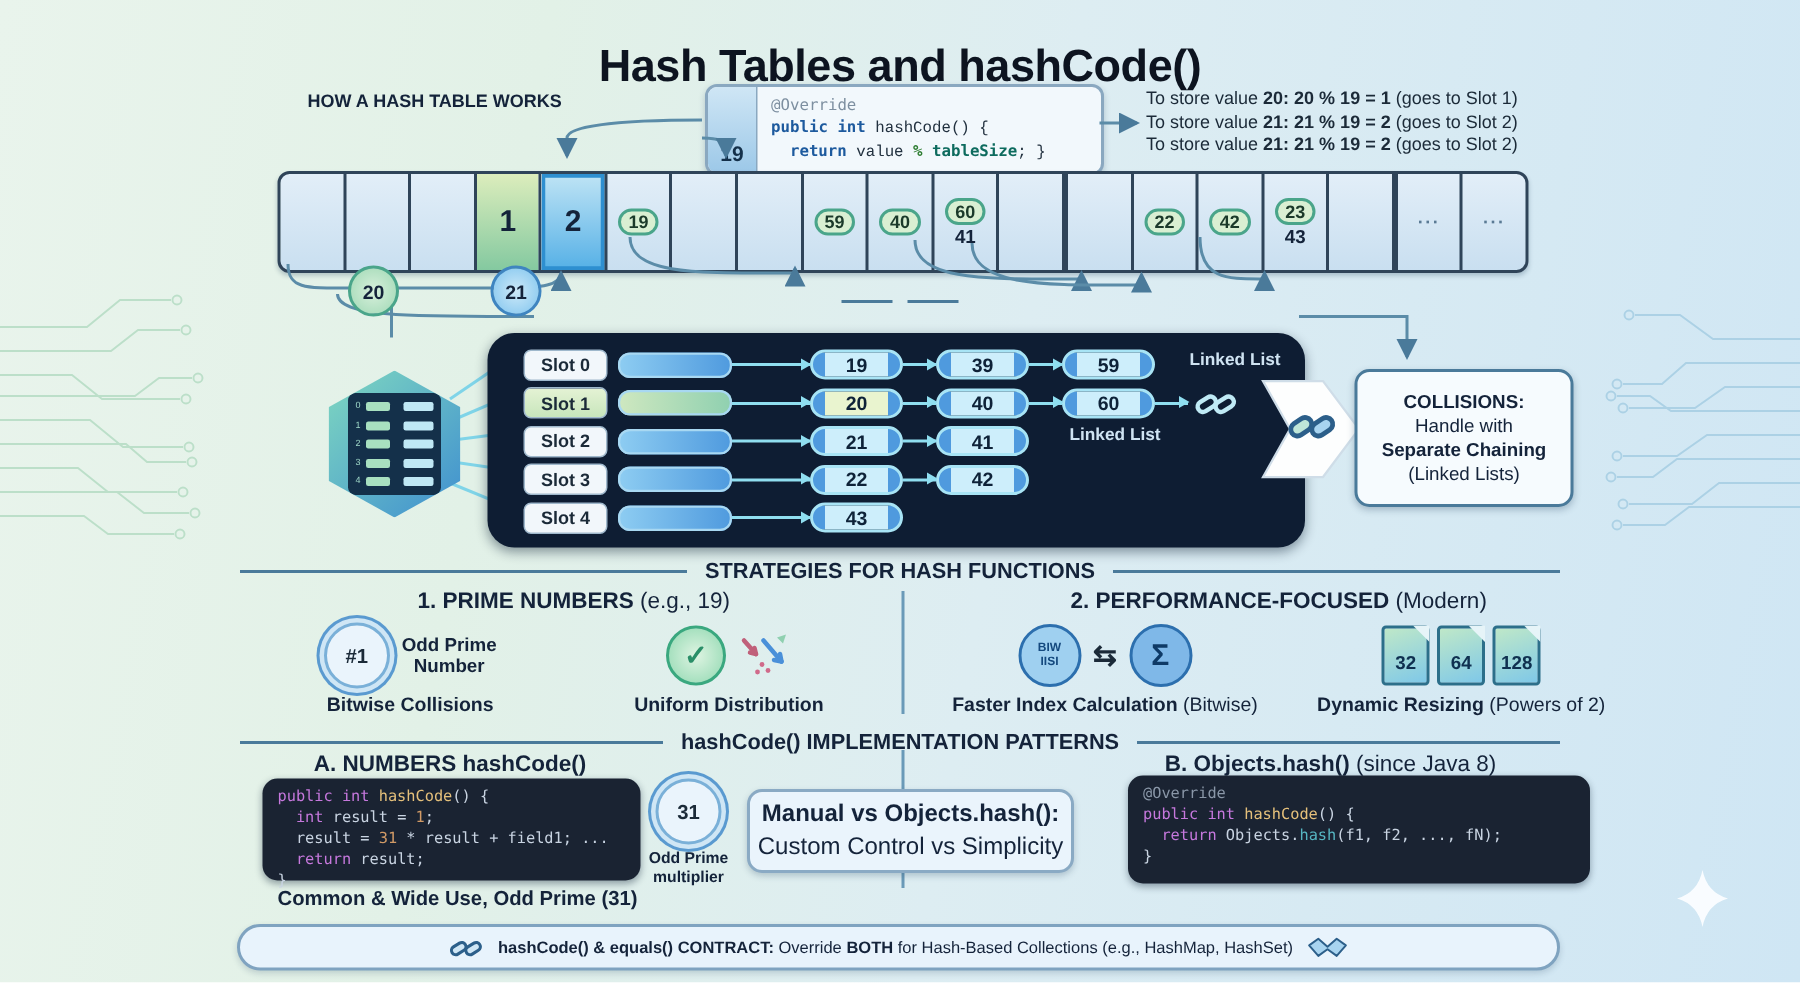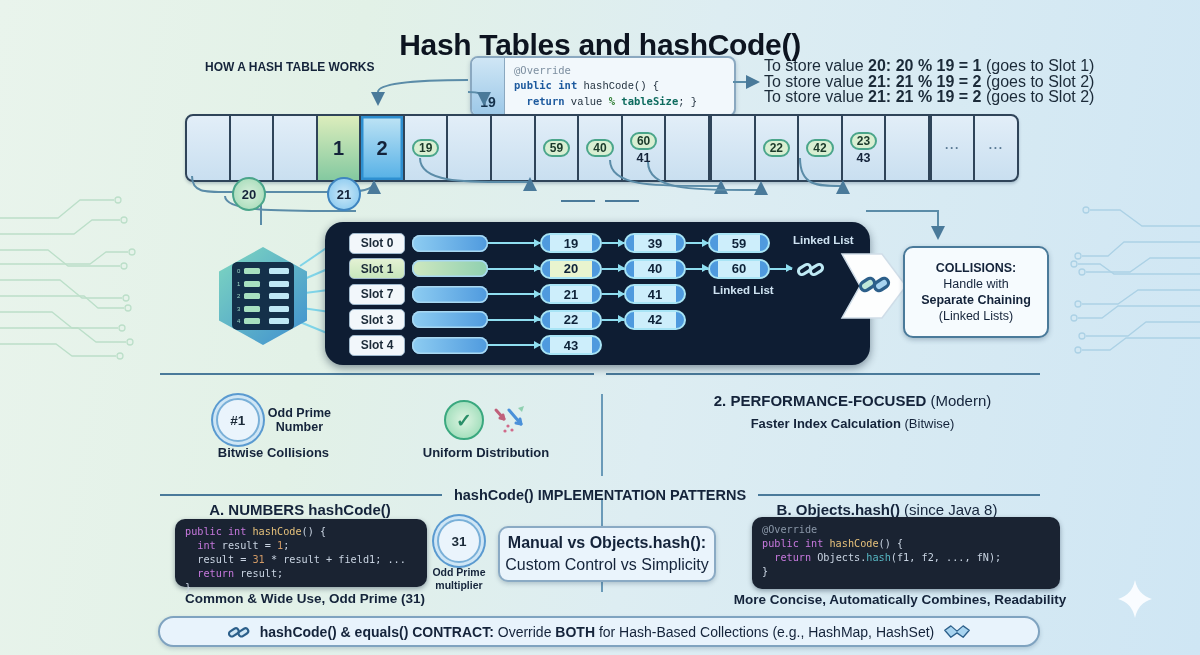--- a/index.html
+++ b/index.html
@@ -33,21 +33,21 @@
   .code-dark{background:#1a2332;border-radius:10px;padding:6px 10px;font-family:"DejaVu Sans Mono",monospace;
     font-size:10.2px;line-height:1.38;white-space:pre;box-shadow:0 2px 5px rgba(20,40,60,.4);}
   .code-dark .tk-pl{color:#c9d4e2;}
   .code-dark .tk-kw{color:#c678dd;}
   .code-dark .tk-fn{color:#e5c07b;}
   .code-dark .tk-num{color:#d19a66;}
   .code-dark .tk-cm{color:#8a97a8;}
   .code-dark .tk-meth{color:#56b6c2;text-align:right;}
 
   
-  .notes{left:764px;top:58px;font-size:16px;line-height:15.5px;color:#1b2a38;}
+  .notes{left:764px;top:58px;font-size:12px;line-height:15.5px;color:#1b2a38;}
   .note b{font-weight:bold;}
 
   
   .hash-array{left:185px;top:114px;width:830px;height:64px;display:flex;border:2.5px solid #2f4459;border-radius:8px;
     background:linear-gradient(#e2eef8,#c9dff0);box-shadow:0 2px 3px rgba(40,70,100,.25);}
   .acell{flex:1;border-right:2px solid #2f4459;display:flex;flex-direction:column;align-items:center;justify-content:center;gap:1px;position:relative;}
   .acell:last-child{border-right:none;}
   .acell.sep{border-left:2px solid #2f4459;}
   .acell.green{background:linear-gradient(#dcedbc,#84c9a0);}
   .acell.blue{background:linear-gradient(#bfe4f5,#55b0e6);box-shadow:inset 0 0 0 2.5px #2e8fd0;}
@@ -123,21 +123,21 @@
   .ptitle{font-size:15px;font-weight:bold;text-align:center;}
   .ptitle .norm{font-weight:normal;}
   .badge-wrap{display:flex;flex-direction:column;align-items:center;gap:3px;}
   .badge-cap{font-size:10.5px;font-weight:bold;text-align:center;line-height:1.2;}
   .compare{background:#eaf4fc;border:2px solid #8aaac4;border-radius:10px;display:flex;flex-direction:column;align-items:center;justify-content:center;
     text-align:center;font-size:16px;line-height:1.35;box-shadow:0 2px 4px rgba(40,70,100,.25);z-index:2;}
   .pcap{font-size:13.5px;font-weight:bold;text-align:center;}
 
   
   .contract{left:158px;top:616px;width:882px;height:31px;background:#e8f3fc;border:2px solid #7fa3c0;border-radius:17px;
-    display:flex;align-items:center;justify-content:center;gap:9px;font-size:14px;box-sizing:border-box;box-shadow:0 2px 4px rgba(40,70,100,.2);}
+    display:flex;align-items:center;justify-content:center;gap:9px;font-size:11px;box-sizing:border-box;box-shadow:0 2px 4px rgba(40,70,100,.2);}
   .contract b{font-weight:bold;}
 </style>
 </head>
 <body>
 
 <div class="stage">
 
   <svg class="layer" width="1200" height="655">
     <g stroke="#b5dcc4" fill="none" stroke-width="1.3" opacity="0.85">
       <path d="M0 218 h58 l22 -18 h34"></path>
@@ -331,21 +331,21 @@
           <div class="snode">60</div>
           <div class="sarrow short"></div>
   <svg class="chain-cy" width="30" height="26" viewBox="0 0 30 26">
     <g fill="none" stroke="#bfeaf5" stroke-width="3">
       <rect x="2" y="10" width="13" height="7" rx="3.5" transform="rotate(-32 8.5 13.5)"></rect>
       <rect x="14" y="10" width="13" height="7" rx="3.5" transform="rotate(-32 20.5 13.5)"></rect>
     </g>
   </svg>
 </div>
         <div class="srow">
-          <div class="chip">Slot 7</div>
+          <div class="chip">Slot 2</div>
           <div class="hbar"></div>
           <div class="sarrow"></div>
           <div class="snode">21</div>
           <div class="sarrow short"></div>
           <div class="snode">41</div>
         </div>
         <div class="srow">
           <div class="chip">Slot 3</div>
           <div class="hbar"></div>
           <div class="sarrow"></div>
@@ -374,25 +374,27 @@
 
   <div class="abs collisions">
     <b>COLLISIONS:</b>
     <span>Handle with</span>
     <b>Separate Chaining</b>
     <span>(Linked Lists)</span>
   </div>
 
   <div class="abs divider" style="top:373px;">
     <span class="dl"></span>
+    <span>STRATEGIES FOR HASH FUNCTIONS</span>
     <span class="dl"></span>
   </div>
   <div class="abs vsep" style="left:601px;top:394px;height:82px;"></div>
 
   <div class="abs scol" style="left:170px;top:392px;width:425px;">
+    <h3><span>1. PRIME NUMBERS</span><span class="norm"> (e.g., 19)</span></h3>
     <div class="items">
       <div class="sitem">
         <div class="irow">
           <div class="ring-badge">#1</div>
           <div class="ilabel">
             <div>Odd Prime</div>
             <div>Number</div>
           </div>
         </div>
         <div class="scap">Bitwise Collisions</div>
@@ -417,21 +419,37 @@
         </div>
         <div class="scap">Uniform Distribution</div>
       </div>
     </div>
   </div>
 
   <div class="abs scol" style="left:615px;top:392px;width:475px;">
     <h3><span>2. PERFORMANCE-FOCUSED</span><span class="norm"> (Modern)</span></h3>
     <div class="items">
       <div class="sitem">
+        <div class="irow">
+          <div class="bluec1">
+            <span>BIW</span>
+              <span>IISI</span>
+          </div>
+          <span class="swap">⇆</span>
+          <div class="bluec2">Σ</div>
+        </div>
         <div class="scap"><span>Faster Index Calculation</span><span class="norm"> (Bitwise)</span></div>
+      </div>
+      <div class="sitem">
+        <div class="docs">
+          <div class="doc">32</div>
+          <div class="doc">64</div>
+          <div class="doc">128</div>
+        </div>
+        <div class="scap"><span>Dynamic Resizing</span><span class="norm"> (Powers of 2)</span></div>
       </div>
     </div>
   </div>
 
   <div class="abs divider" style="top:487px;">
     <span class="dl"></span>
     <span>hashCode() IMPLEMENTATION PATTERNS</span>
     <span class="dl"></span>
   </div>
   <div class="abs vsep" style="left:601px;top:500px;height:92px;"></div>
@@ -449,21 +467,20 @@
 
   <div class="abs compare" style="left:498px;top:526px;width:214px;height:52px;">
     <b>Manual vs Objects.hash():</b>
     <span>Custom Control vs Simplicity</span>
   </div>
 
   <div class="abs ptitle" style="left:717px;top:501px;width:340px;">
     <span>B. Objects.hash()</span><span class="norm"> (since Java 8)</span>
   </div>
   <div class="abs code-dark" style="left:752px;top:517px;width:308px;height:72px;box-sizing:border-box;"><div class="cl"><span class="tk-cm">@Override</span></div><div class="cl"><span class="tk-kw">public int</span><span class="tk-fn"> hashCode</span><span class="tk-pl">() {</span></div><div class="cl"><span class="tk-pl">  </span><span class="tk-kw">return</span><span class="tk-pl"> Objects.</span><span class="tk-meth">hash</span><span class="tk-pl">(f1, f2, ..., fN);</span></div><div class="cl"><span class="tk-pl">}</span></div></div>
-  <div class="abs pcap" style="left:690px;top:592px;width:420px;">More Concise, Automatically Combines, Readability</div>
 
   <div class="abs contract">
     <svg width="24" height="22" viewBox="0 0 30 26">
       <g fill="#cfe6f5" stroke="#2c5f8a" stroke-width="2.6">
         <rect x="2" y="10" width="13" height="7" rx="3.5" transform="rotate(-32 8.5 13.5)"></rect>
         <rect x="14" y="10" width="13" height="7" rx="3.5" transform="rotate(-32 20.5 13.5)"></rect>
       </g>
     </svg>
     <span><b>hashCode() &amp; equals() CONTRACT:</b><span> Override </span><b>BOTH</b><span> for Hash-Based Collections (e.g., HashMap, HashSet)</span></span>
     <svg width="28" height="20" viewBox="0 0 32 20">

